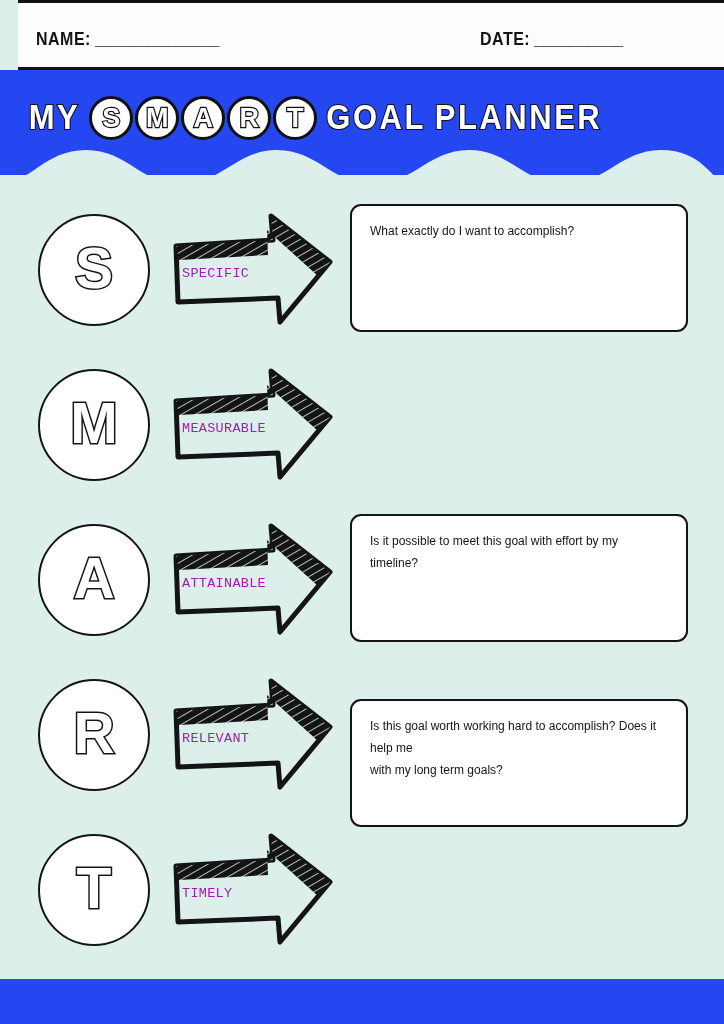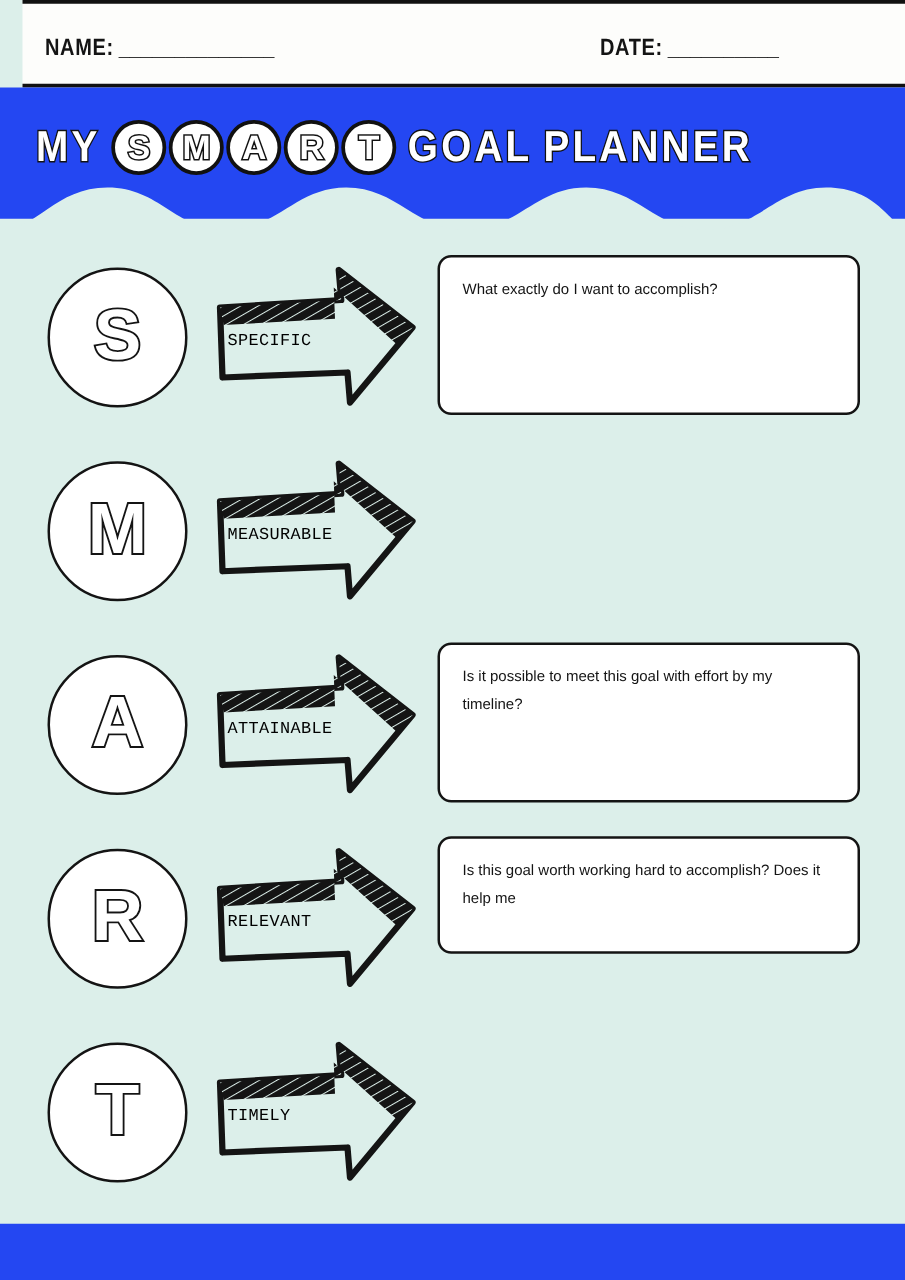--- a/index.html
+++ b/index.html
@@ -144,41 +144,41 @@
   }
   .arrow-svg { display: block; width: 170px; height: 122px; }
   .arrow-label {
     position: absolute;
     left: 14px;
     top: 56px;
     width: 140px;
     font-family: "Liberation Mono", monospace;
     font-size: 13.5px;
     letter-spacing: 0.3px;
-    color: #000000;
+    color: #a21caf;
     white-space: nowrap;
   }
 
   .prompt-box {
     position: absolute;
     left: 350px; top: 8px;
     width: 338px;
     height: 128px;
     background: #ffffff;
     border: 2.5px solid #141414;
     border-radius: 11px;
     padding: 14px 18px 0 18px;
   }
   .prompt-text {
     font-family: "Liberation Sans", sans-serif;
     font-size: 12px;
     line-height: 1.85;
     color: #141414;
   }
-  .row-tall .prompt-box { height: 94px; }
+  .row-tall .prompt-box { height: 128px; margin-top: 30px; }
 
   
   .footer-band {
     position: absolute;
     left: 0; bottom: 0;
     width: 724px;
     height: 45px;
     background: #2447F2;
   }
 </style>
@@ -296,20 +296,21 @@
               <line x1="0" y1="0" x2="0" y2="7" stroke="#DCEFEA" stroke-width="1.6"></line>
             </pattern>
           </defs>
           <path d="M8,36 L105,30 L103,6 L162,52 L112,112 L110,88 L10,92 Z" fill="none" stroke="#141414" stroke-width="5" stroke-linejoin="round"></path>
           <path d="M8,36 L105,30 L103,6 L162,52 L150,66 L99,20 L100,45 L11,50 Z" fill="url(#hatch3)"></path>
         </svg>
         <div class="arrow-label">RELEVANT</div>
       </div>
       <div class="prompt-box">
         <div class="prompt-text">Is this goal worth working hard to accomplish? Does it help me</div>
+        <div class="prompt-text">with my long term goals?</div>
       </div>
     </div>
 
     <div class="row">
       <div class="letter-circle">
         <span>T</span>
       </div>
       <div class="arrow-wrap">
         <svg class="arrow-svg" viewBox="0 0 170 122">
           <defs>

